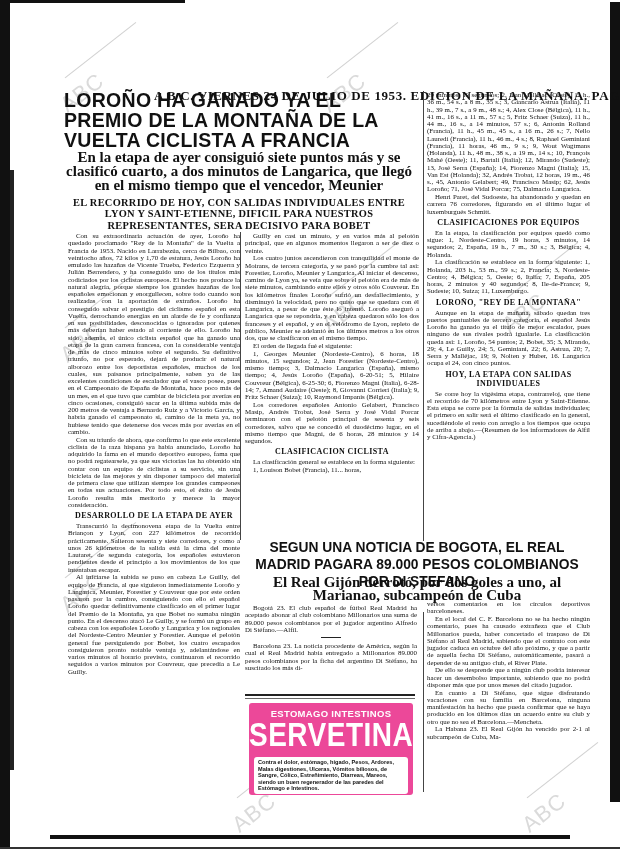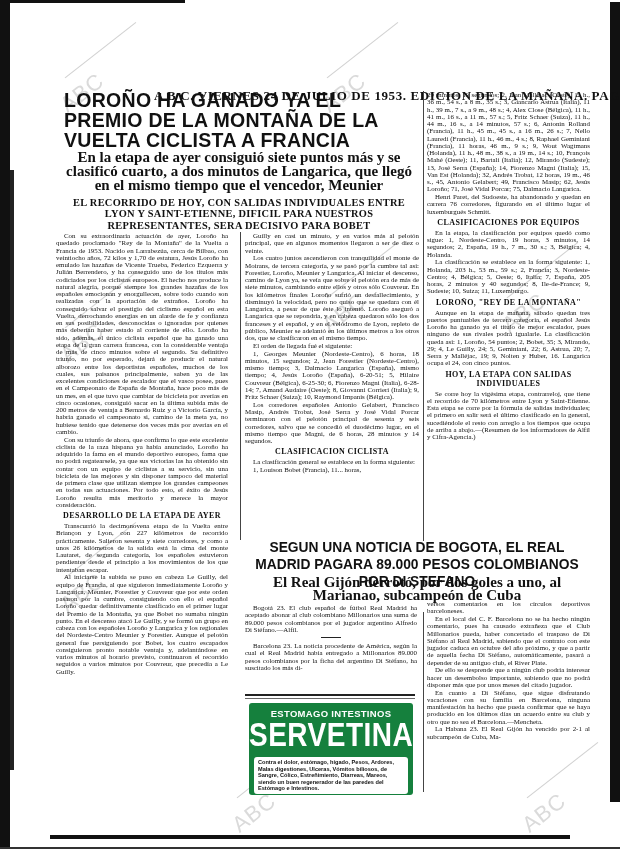--- a/index.html
+++ b/index.html
@@ -18,36 +18,36 @@
 
   .running-head { position: absolute; left: 154px; top: 88px; width: 420px; font-size: 13px; font-weight: bold; letter-spacing: 0.6px; white-space: nowrap; }
 
   .headline-main { position: absolute; left: 64px; top: 90px; width: 350px; font-family: "Liberation Sans", sans-serif; font-weight: bold; font-size: 19.5px; line-height: 20px; letter-spacing: 0.3px; }
   .subhead-main { position: absolute; left: 64px; top: 150px; width: 350px; text-align: center; font-weight: bold; font-size: 15px; line-height: 14px; }
   .deck-main { position: absolute; left: 64px; top: 197px; width: 350px; text-align: center; font-size: 10.4px; line-height: 11.4px; letter-spacing: 0.3px; }
 
   .col { position: absolute; font-size: 6.9px; line-height: 7.25px; text-align: justify; overflow: hidden; }
   .col p { text-indent: 8px; margin-bottom: 0.5px; }
   .col .sec { text-align: center; font-weight: bold; font-size: 8px; line-height: 9px; margin: 3px 0 2px; text-indent: 0; letter-spacing: 0.4px; }
-  .col1 { left: 56px; top: 232px; width: 172px; height: 560px; }
+  .col1 { left: 68px; top: 232px; width: 172px; height: 560px; }
   .col2 { left: 245px; top: 232px; width: 174px; height: 310px; }
   .col3 { left: 427px; top: 91px; width: 163px; height: 450px; }
   .rule-v1 { position: absolute; left: 240px; top: 232px; width: 1px; height: 308px; background: #444; }
   .rule-v2 { position: absolute; left: 423px; top: 91px; width: 1px; height: 450px; background: #444; }
   .rule-v3 { position: absolute; left: 423px; top: 612px; width: 1px; height: 180px; background: #444; }
 
   .headline-2 { position: absolute; left: 244px; top: 541px; width: 346px; text-align: center; font-family: "Liberation Sans", sans-serif; font-weight: bold; font-size: 13.8px; line-height: 16px; transform: scaleY(1.05); }
   .subhead-2 { position: absolute; left: 244px; top: 576px; width: 346px; text-align: center; font-weight: bold; font-size: 15px; line-height: 13px; }
   .col4 { left: 245px; top: 604px; width: 172px; height: 98px; }
   .col5 { left: 427px; top: 600px; width: 163px; height: 200px; }
   .divider-short { width: 20px; height: 1px; background: #222; margin: 4px auto; }
 
   .ad-rule { position: absolute; left: 245px; top: 694px; width: 170px; height: 2px; background: #222; }
   .ad-rule2 { position: absolute; left: 245px; top: 698px; width: 170px; height: 1px; background: #666; }
-  .ad { position: absolute; left: 249px; top: 703px; width: 164px; height: 92px; background: #15803d; border-radius: 3px; color: #fff; text-align: center; overflow: hidden; }
+  .ad { position: absolute; left: 249px; top: 703px; width: 164px; height: 92px; background: #ec4899; border-radius: 3px; color: #fff; text-align: center; overflow: hidden; }
   .ad-top { font-family: "Liberation Sans", sans-serif; font-size: 9.5px; font-weight: bold; margin-top: 5px; letter-spacing: 0.3px; }
   .ad-brand { font-family: "Liberation Sans", sans-serif; font-size: 28px; font-weight: bold; line-height: 28px; letter-spacing: 0.5px; transform: scaleY(1.2); margin-top: 2px; }
   .ad-box { margin: 8px 5px 0; background: #fff; color: #111; border-radius: 3px; font-family: "Liberation Sans", sans-serif; font-size: 5.6px; line-height: 6.6px; font-weight: bold; text-align: left; padding: 2px 4px; }
 </style>
 </head>
 <body>
 
 <div class="edge-left"></div>
 <div class="edge-left2"></div>
 <div class="edge-right"></div>

